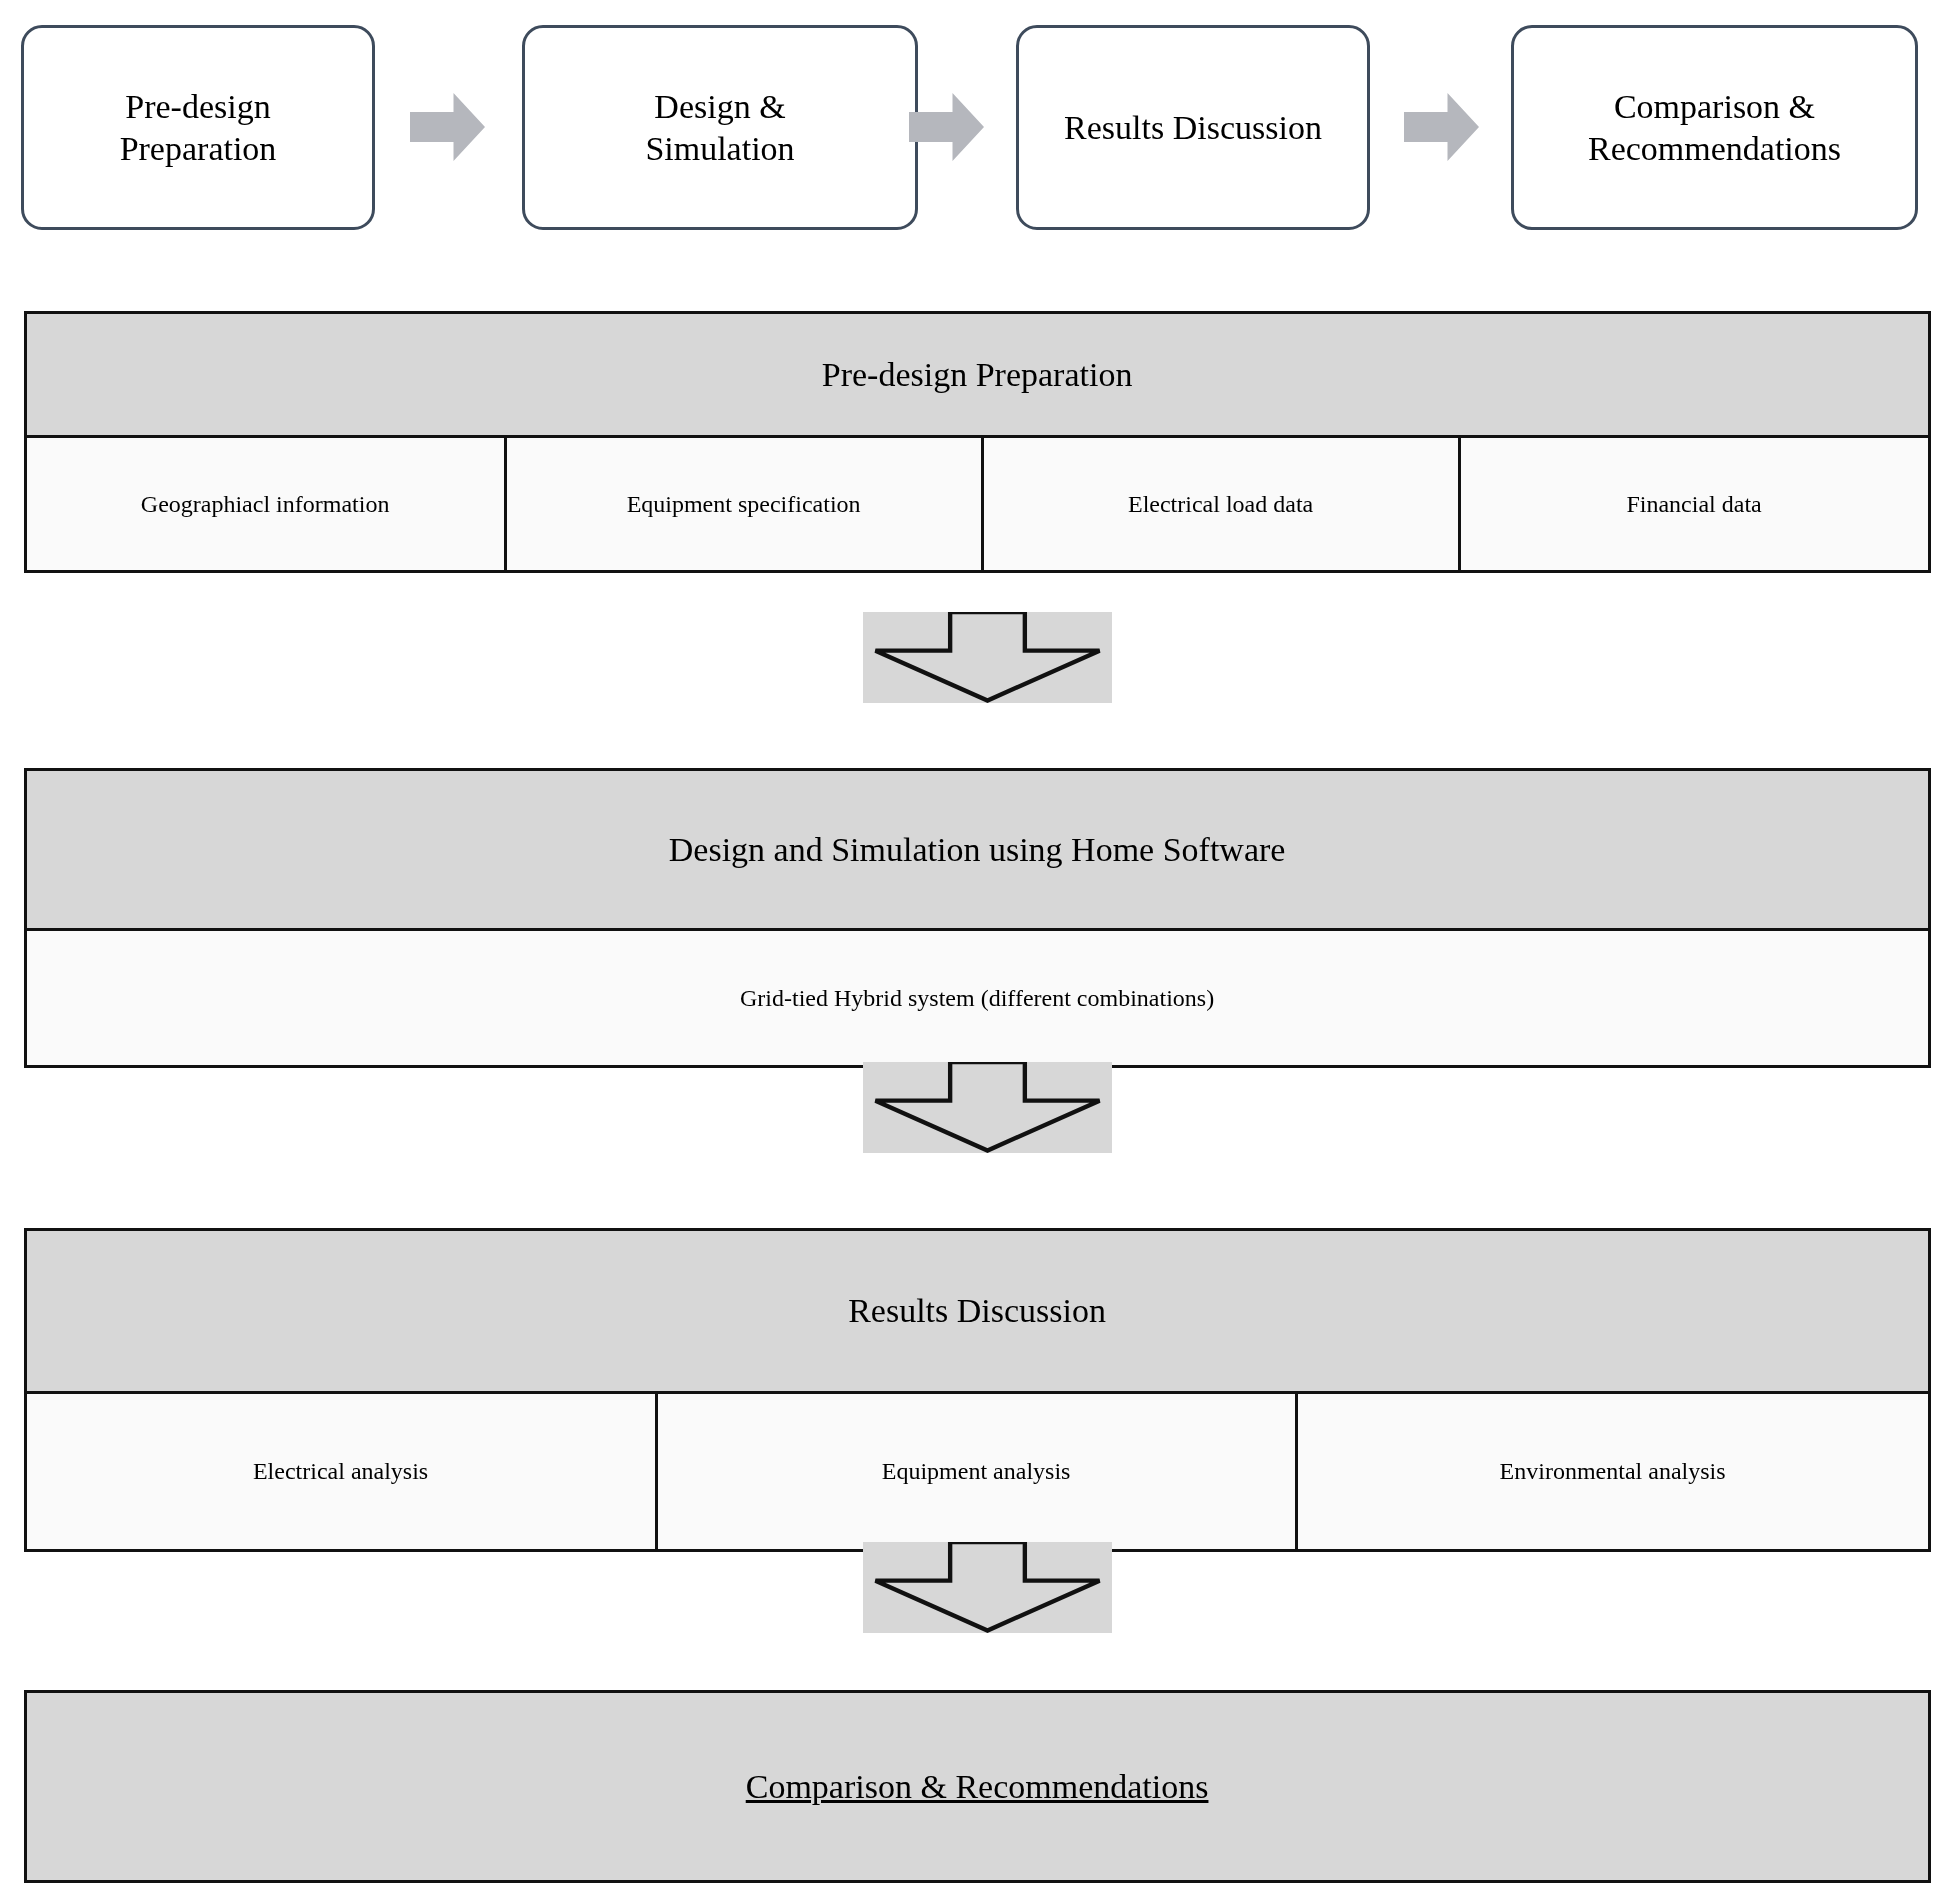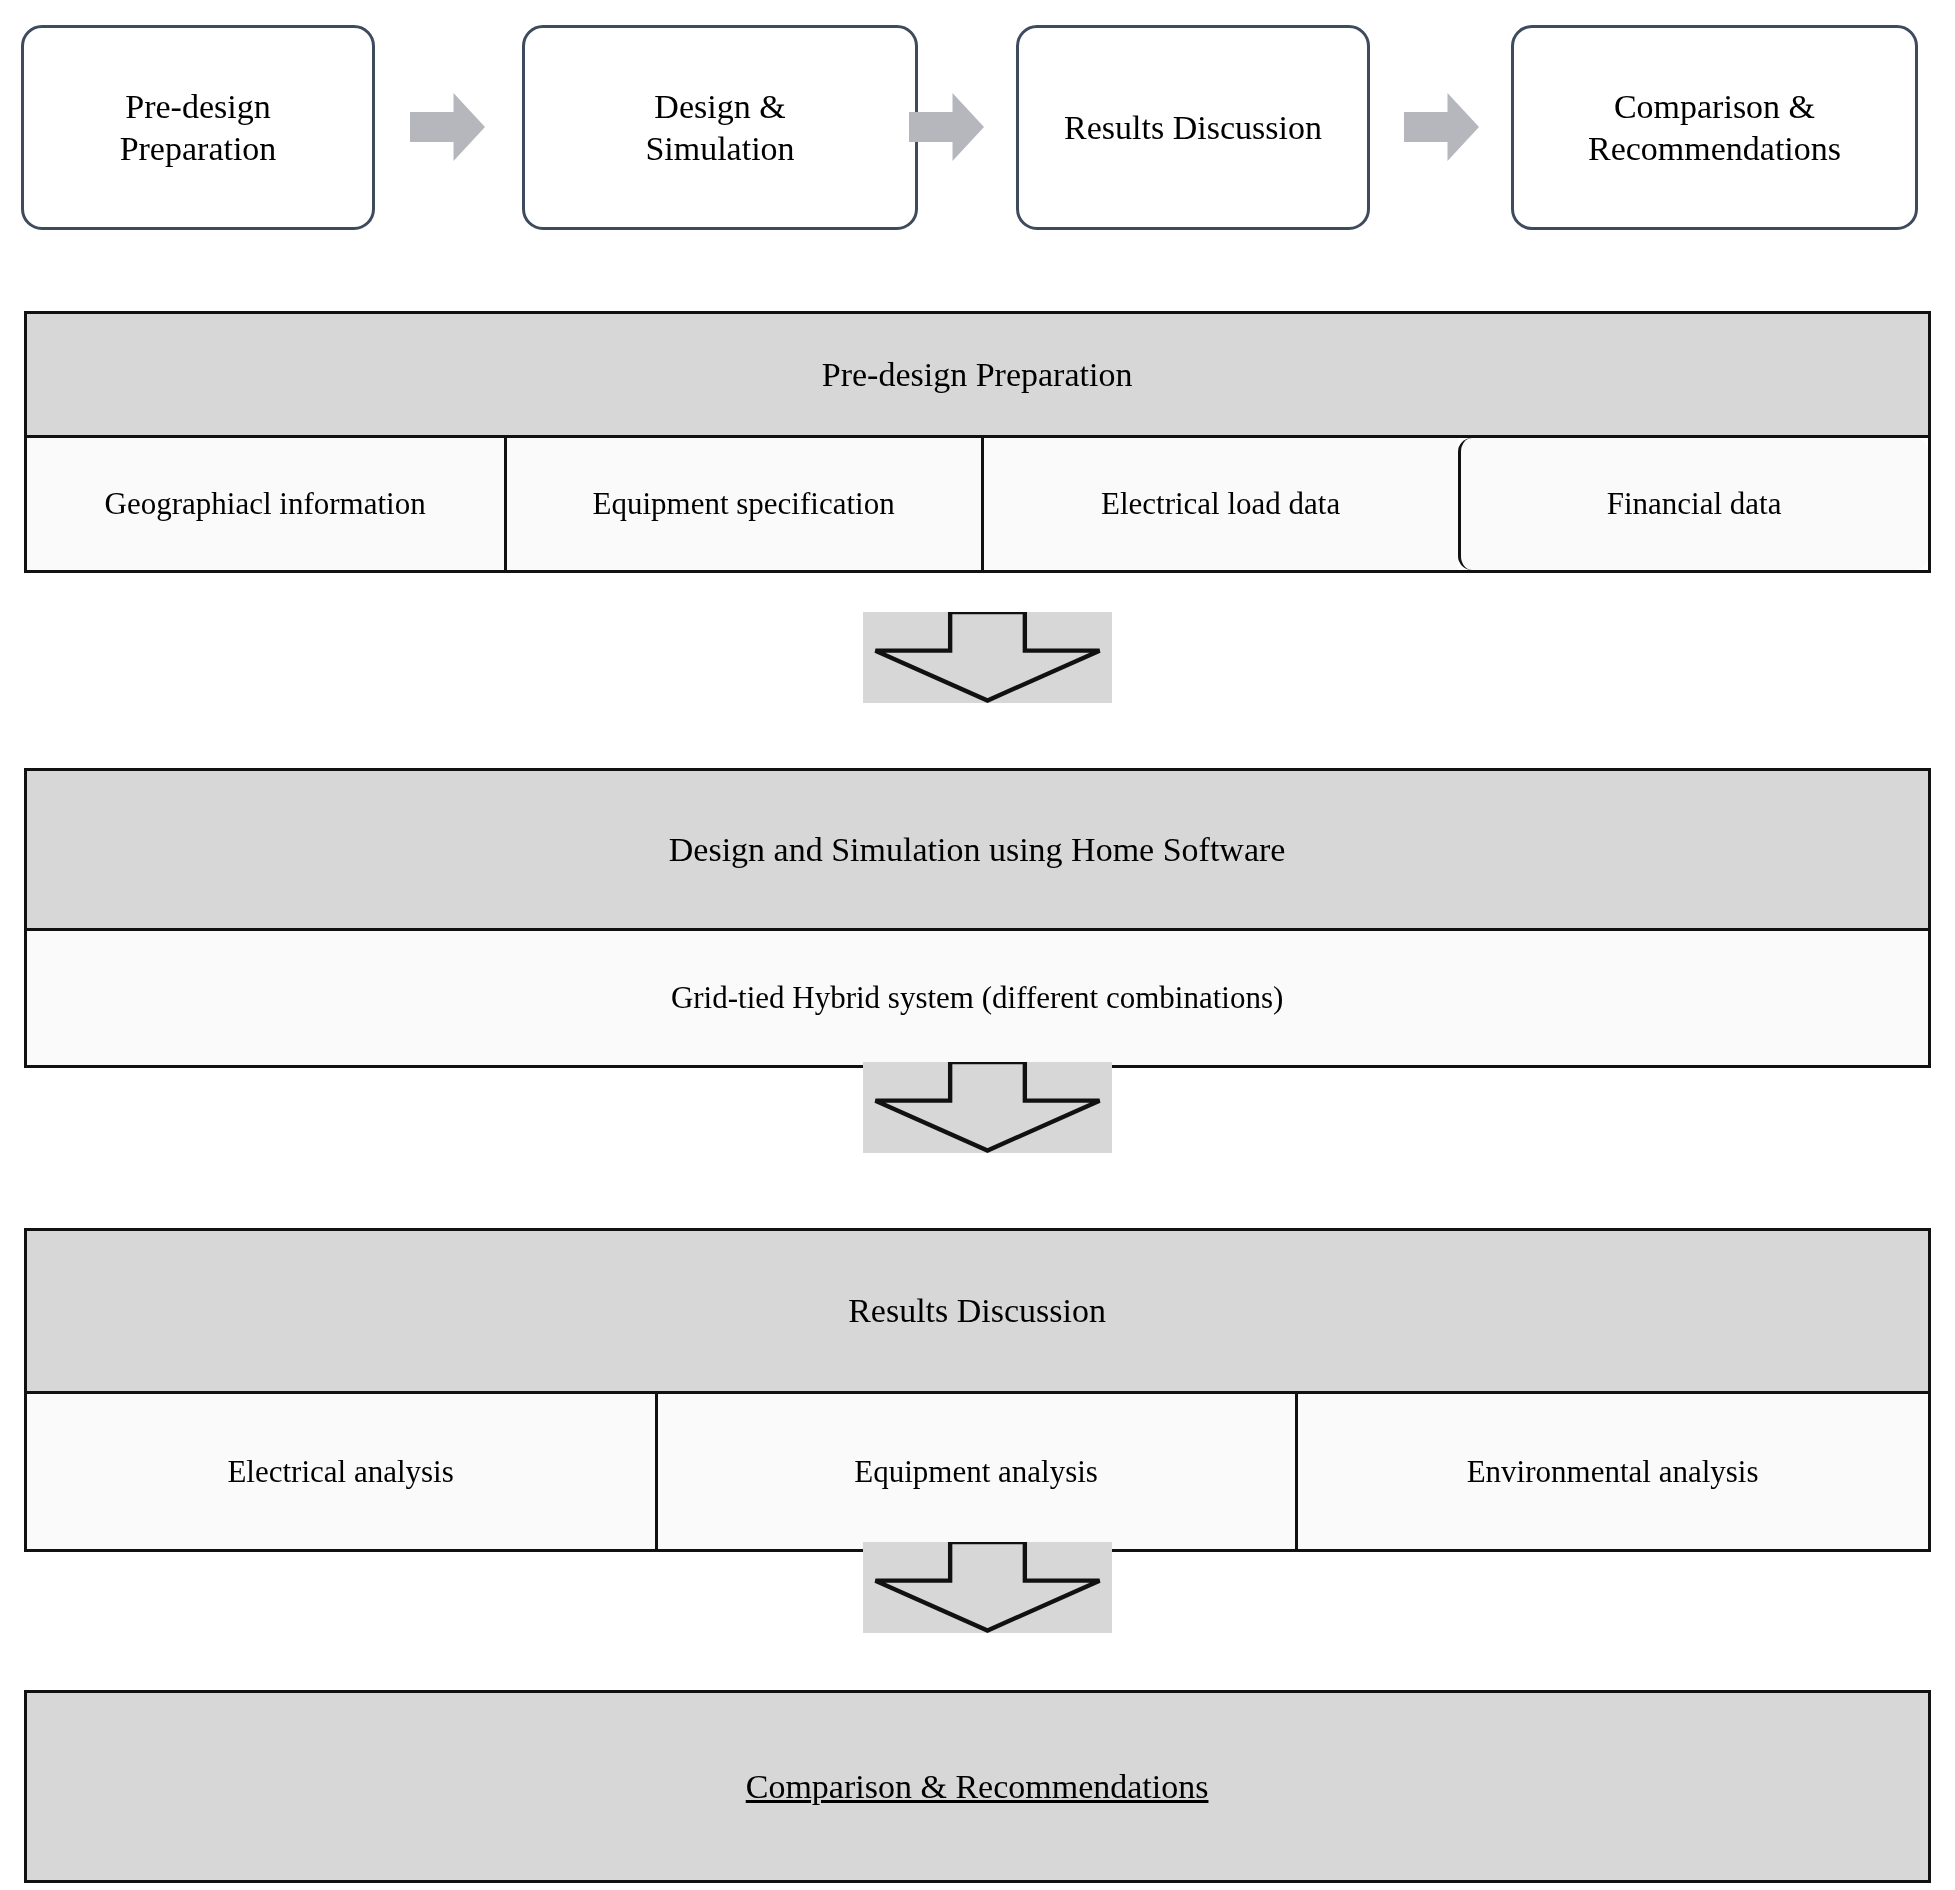--- a/index.html
+++ b/index.html
@@ -83,21 +83,21 @@
     display: flex;
     width: 100%;
     border-top: 3.7px solid #111111;
   }
   .sub-cell {
     background: #fafafa;
     display: flex;
     align-items: center;
     justify-content: center;
     text-align: center;
-    font-size: 31px;
+    font-size: 24px;
     box-sizing: border-box;
     padding: 0 25px;
   }
   .sub-cell + .sub-cell {
     border-left: 3.1px solid #111111;
   }
 
   
   #stage-predesign   { top: 311px; }
   #stage-predesign .stage-header   { height: 121px; }
@@ -156,21 +156,21 @@
       <span>Comparison &amp;<br>Recommendations</span>
     </div>
   </div>
 
   <div class="stage" id="stage-predesign">
     <div class="stage-header">Pre-design Preparation</div>
     <div class="stage-subrow">
       <div class="sub-cell" style="flex:0 0 477px;">Geographiacl information</div>
       <div class="sub-cell" style="flex:0 0 477px;">Equipment specification</div>
       <div class="sub-cell" style="flex:0 0 477px;">Electrical load data</div>
-      <div class="sub-cell" style="flex:1 1 auto;border-radius:14px;">Financial data</div>
+      <div class="sub-cell" style="flex:1 1 auto;">Financial data</div>
     </div>
   </div>
 
   <div class="vArrow" id="vArrow-1">
     <svg viewBox="0 0 400 146" preserveAspectRatio="none" aria-hidden="true">
       <polygon points="140,0 260,0 260,62 380,62 200,142 20,62 140,62" fill="#d7d7d7" stroke="#111111" stroke-width="7" stroke-linejoin="miter"></polygon>
     </svg>
   </div>
 
   <div class="stage" id="stage-design">

